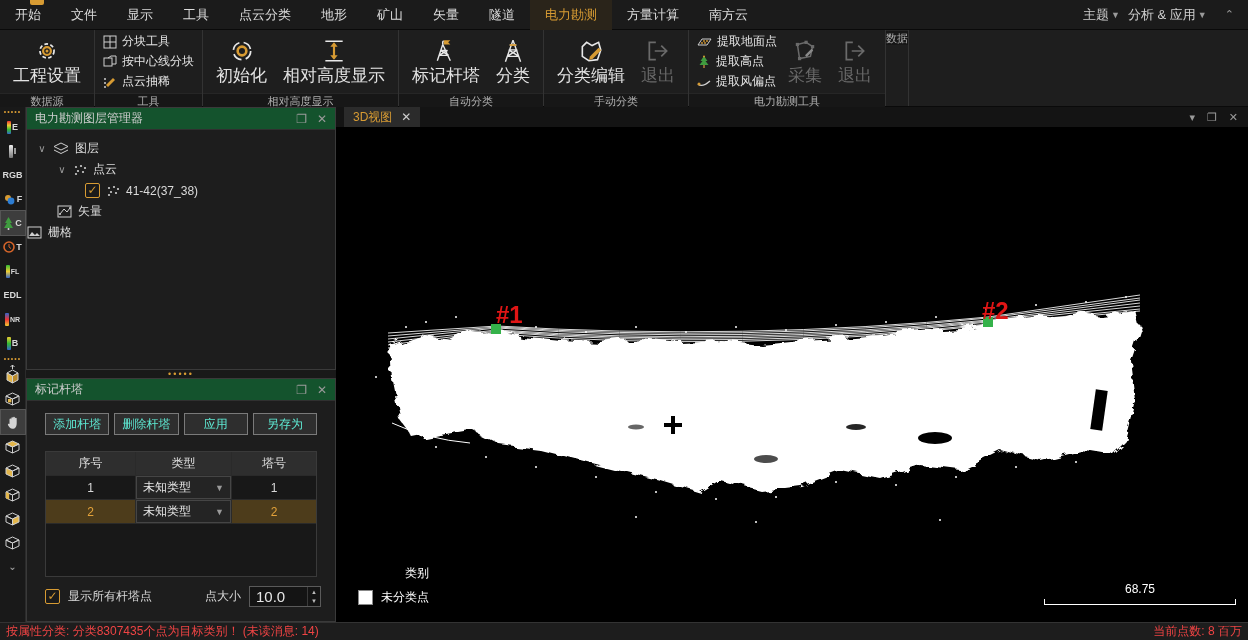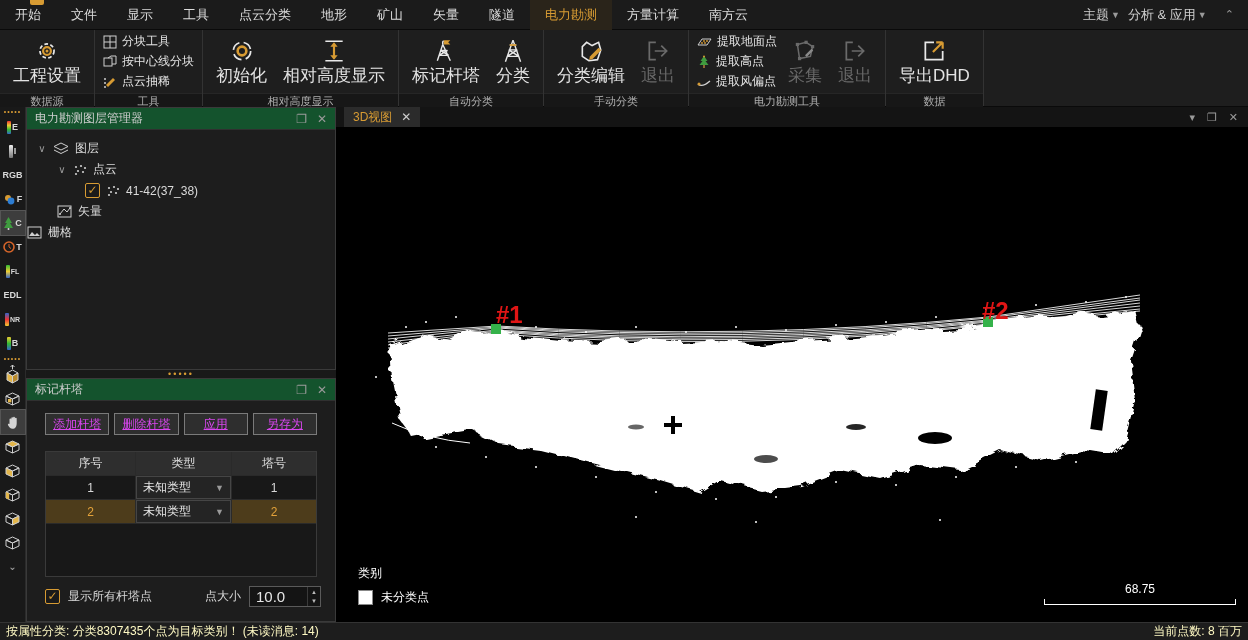--- a/index.html
+++ b/index.html
@@ -47,21 +47,21 @@
   .panel-title{height:22px;display:flex;align-items:center;padding:0 8px;font-size:12px;color:#cfcfcf;background:#14532d;border-bottom:1px solid #303030;}
   .panel-title .sp{flex:1;}
   .ptool{color:#9a9a9a;font-size:12px;margin-left:10px;line-height:12px;}
   
   .tree{padding-top:8px;}
   .tree-row{display:flex;align-items:center;height:21px;gap:6px;color:#dadada;font-size:12px;}
   .chev{color:#9a9a9a;font-size:10px;width:10px;text-align:center;}
   .checkbox{width:15px;height:15px;border:1px solid #d79b33;background:#1a1a1a;color:#d79b33;font-size:12px;line-height:13px;text-align:center;font-weight:bold;border-radius:2px;}
   
   .btn-row{display:flex;gap:5px;margin:12px 18px 0;}
-  .btn{flex:1;height:22px;background:#2e2e2e;border:1px solid #7a7a7a;color:#d946ef;font-size:12px;display:flex;align-items:center;justify-content:center;text-decoration:underline;}
+  .btn{flex:1;height:22px;background:#2e2e2e;border:1px solid #7a7a7a;color:#5eead4;font-size:12px;display:flex;align-items:center;justify-content:center;}
   .table-wrap{margin:16px 18px 0;height:126px;border:1px solid #3a3a3a;background:#181818;}
   .trow{display:flex;height:24px;border-bottom:1px solid #2a2a2a;}
   .trow.hdr{background:#2e2e2e;color:#e0e0e0;}
   .tcell{display:flex;align-items:center;justify-content:center;font-size:12px;border-right:1px solid #2a2a2a;}
   .c-seq{width:90px;} .c-type{width:96px;} .c-no{flex:1;border-right:none;}
   .trow.sel .c-seq,.trow.sel .c-no{background:#4d3c1b;color:#e3a23a;}
   .dropdown{width:100%;height:100%;display:flex;align-items:center;background:#242424;border:1px solid #454545;padding:0 6px;gap:4px;}
   .dropdown .dd-label{flex:1;text-align:left;color:#e6e6e6;}
   .dd-arrow{color:#9a9a9a;font-size:9px;}
   .bottom-row{position:absolute;left:18px;right:14px;bottom:14px;display:flex;align-items:center;gap:8px;}
@@ -74,27 +74,27 @@
   .main{position:absolute;left:336px;top:107px;right:0;bottom:18px;display:flex;flex-direction:column;}
   .tabbar{height:20px;background:#141414;display:flex;align-items:center;}
   .tab{height:20px;margin-left:8px;padding:0 9px;background:#2b2b2b;color:#d79b33;font-size:12px;display:flex;align-items:center;gap:9px;}
   .tab .x{color:#cfcfcf;font-size:12px;}
   .tab-controls{margin-left:auto;display:flex;align-items:center;gap:12px;color:#9a9a9a;padding-right:10px;font-size:11px;}
   .canvas{flex:1;background:#000;position:relative;overflow:hidden;}
   .marker-label{position:absolute;font-size:24px;font-weight:bold;color:#e01515;line-height:1;}
   .crosshair{position:absolute;left:328px;top:289px;width:18px;height:18px;}
   .crosshair:before{content:"";position:absolute;left:0;top:7px;width:18px;height:4px;background:#000;}
   .crosshair:after{content:"";position:absolute;left:7px;top:0;width:4px;height:18px;background:#000;}
-  .legend{position:absolute;left:22px;top:438px;color:#fff;font-size:12px;}
+  .legend{position:absolute;left:22px;top:438px;color:#fff;font-size:12px;text-align:right;}
   .legend-item{display:flex;align-items:center;gap:8px;margin-top:7px;}
   .legend-swatch{width:15px;height:15px;background:#fff;border:1px solid #888;}
   .scalebar{position:absolute;left:708px;top:455px;width:192px;color:#fff;font-size:12px;text-align:center;}
   .scale-line{margin-top:3px;height:6px;border-bottom:1px solid #fff;border-left:1px solid #fff;border-right:1px solid #fff;}
   
-  .statusbar{position:absolute;left:0;right:0;bottom:0;height:18px;background:#1d1d1d;border-top:1px solid #333;display:flex;align-items:center;justify-content:space-between;padding:0 6px;font-size:12px;color:#fef9c3;}
+  .statusbar{position:absolute;left:0;right:0;bottom:0;height:18px;background:#1d1d1d;border-top:1px solid #333;display:flex;align-items:center;justify-content:space-between;padding:0 6px;font-size:12px;color:#ef4444;}
   svg{display:block;}
 </style>
 </head>
 <body>
 
 <div class="menubar">
   <div class="app-icon"></div>
   <div class="menu-item">开始</div>
   <div class="menu-item">文件</div>
   <div class="menu-item">显示</div>
@@ -310,31 +310,20 @@
               <path d="M9 12h10M15 7l5 5-5 5" fill="none" stroke="#6a6a6a" stroke-width="1.6"></path>
             </svg>
         </span>
         <span>退出</span>
       </div>
     </div>
     <div class="rgroup-label">电力勘测工具</div>
   </div>
 
   <div class="rgroup">
-    <div class="rgroup-content">
-      <div class="rbtn">
-        <span>
-          <svg width="26" height="26" viewBox="0 0 24 24">
-              <path d="M12 4H4v16h16v-8" fill="none" stroke="#e8e8e8" stroke-width="1.6"></path>
-              <path d="M11 13L20 4M20 4h-6M20 4v6" fill="none" stroke="#d79b33" stroke-width="2"></path>
-            </svg>
-        </span>
-        <span>导出DHD</span>
-      </div>
-    </div>
     <div class="rgroup-label">数据</div>
   </div>
 
   <div class="ribbon-fill"></div>
 </div>
 
 <div class="side-toolbar">
   <div class="side-dots">•••••</div>
   <div class="side-tool">
       <span class="mode-bar bar-elev"></span>

